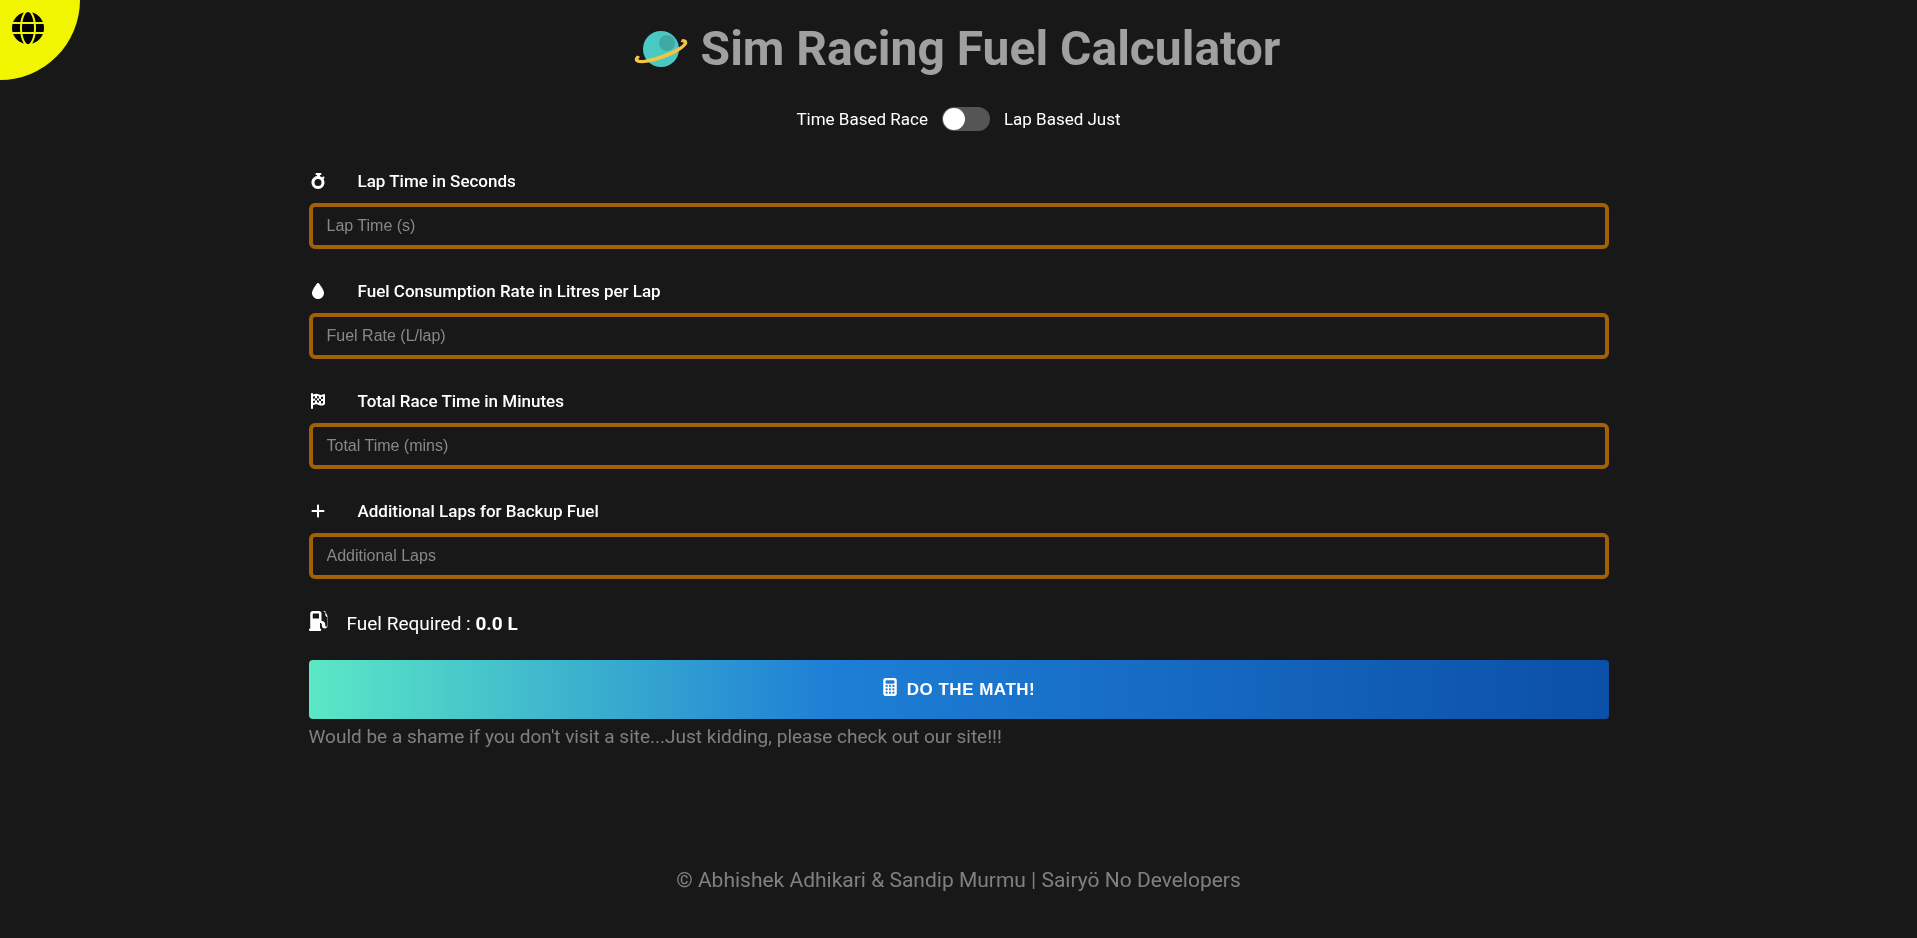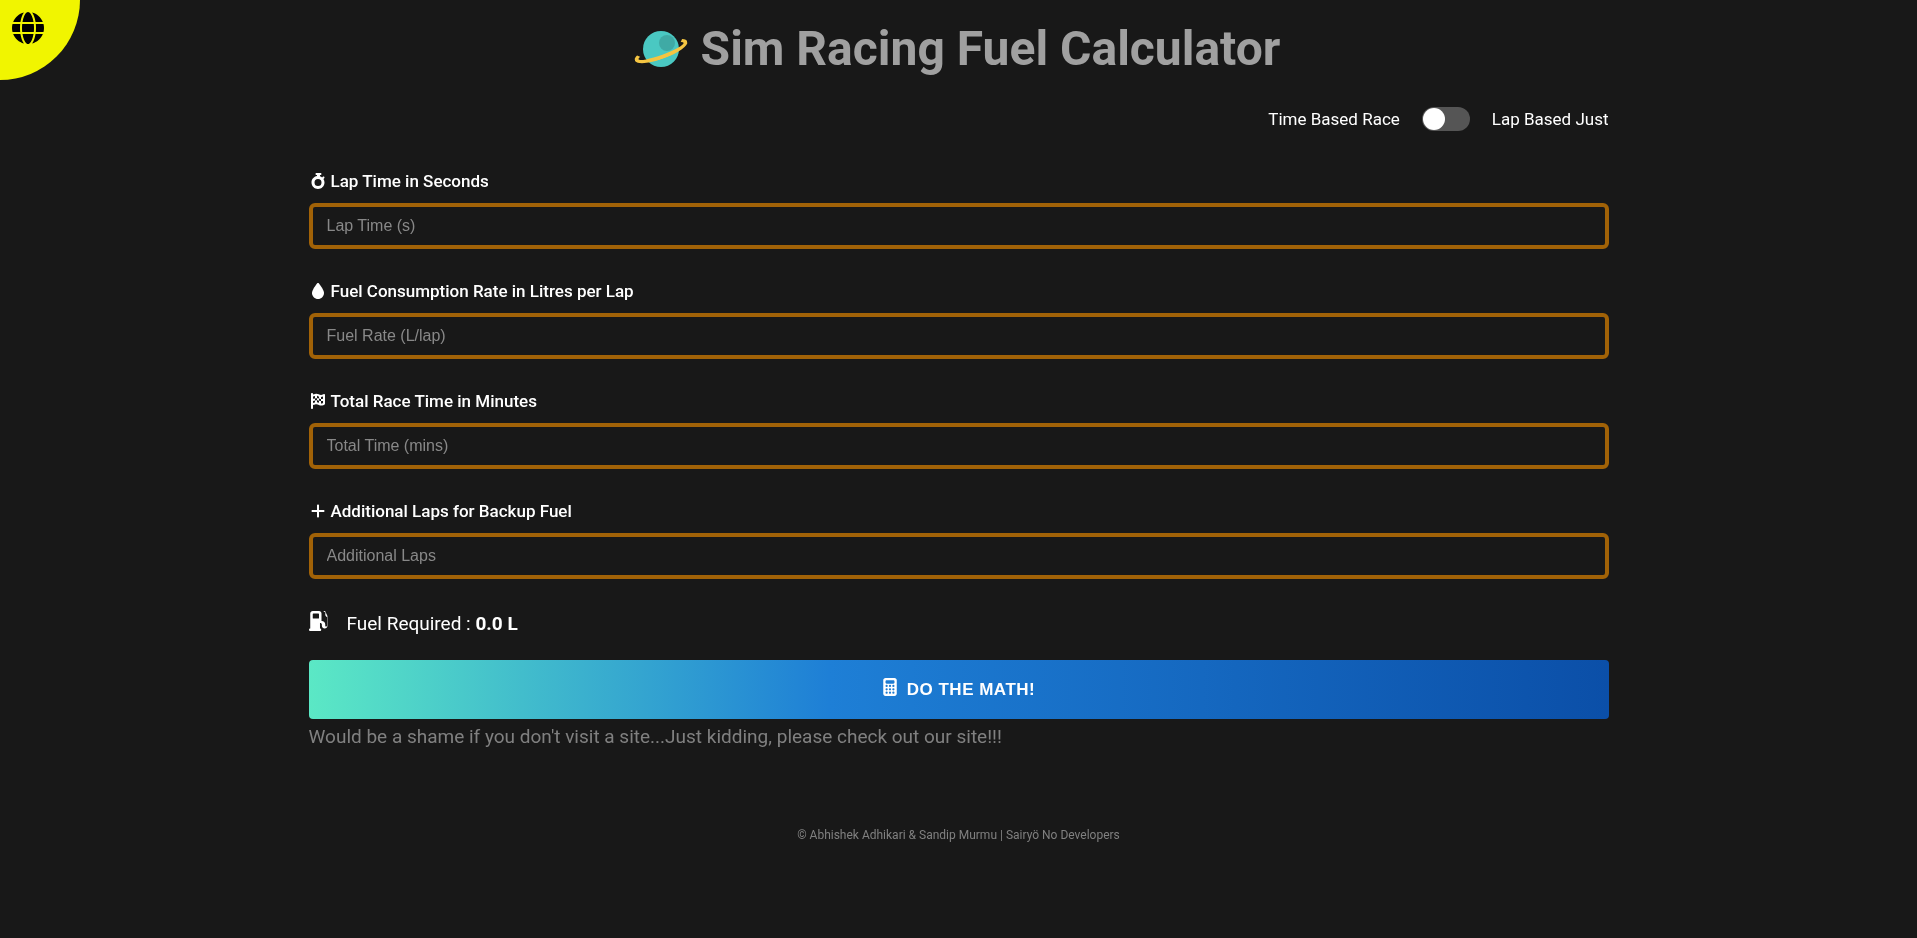--- a/index.html
+++ b/index.html
@@ -81,22 +81,22 @@
   border-radius: 50%;
   position: absolute;
   top: 18px;
   left: -4px;
   transform: rotate(-20deg);
   border-top-color: transparent;
 }
 .toggle-row {
   display: flex;
   align-items: center;
-  justify-content: flex-end;
-  gap: 22px;
+  justify-content: center;
+  gap: 14px;
   margin-bottom: 40px;
   font-size: 17px;
   color: #fff;
 }
 .toggle-switch {
   width: 48px;
   height: 24px;
   background: #555;
   border-radius: 12px;
   position: relative;
@@ -110,21 +110,21 @@
   position: absolute;
   top: 1px;
   left: 1px;
 }
 .form-group {
   margin-bottom: 32px;
 }
 .form-label {
   display: flex;
   align-items: center;
-  gap: 4px;
+  gap: 31px;
   font-size: 17px;
   color: #fff;
   margin-bottom: 12px;
   font-weight: 500;
 }
 .form-label .icon {
   width: 18px;
   display: inline-flex;
   justify-content: center;
 }
@@ -169,22 +169,22 @@
   gap: 9px;
 }
 .promo-text {
   color: #808080;
   font-size: 19px;
   margin-top: 6px;
 }
 .footer {
   text-align: center;
   color: #808080;
-  font-size: 12px;
-  margin-top: 80px;
+  font-size: 21px;
+  margin-top: 120px;
   padding-bottom: 10px;
 }
 .fa-icon {
   fill: #fff;
   width: 16px;
   height: 16px;
 }
 </style>
 </head>
 <body>

